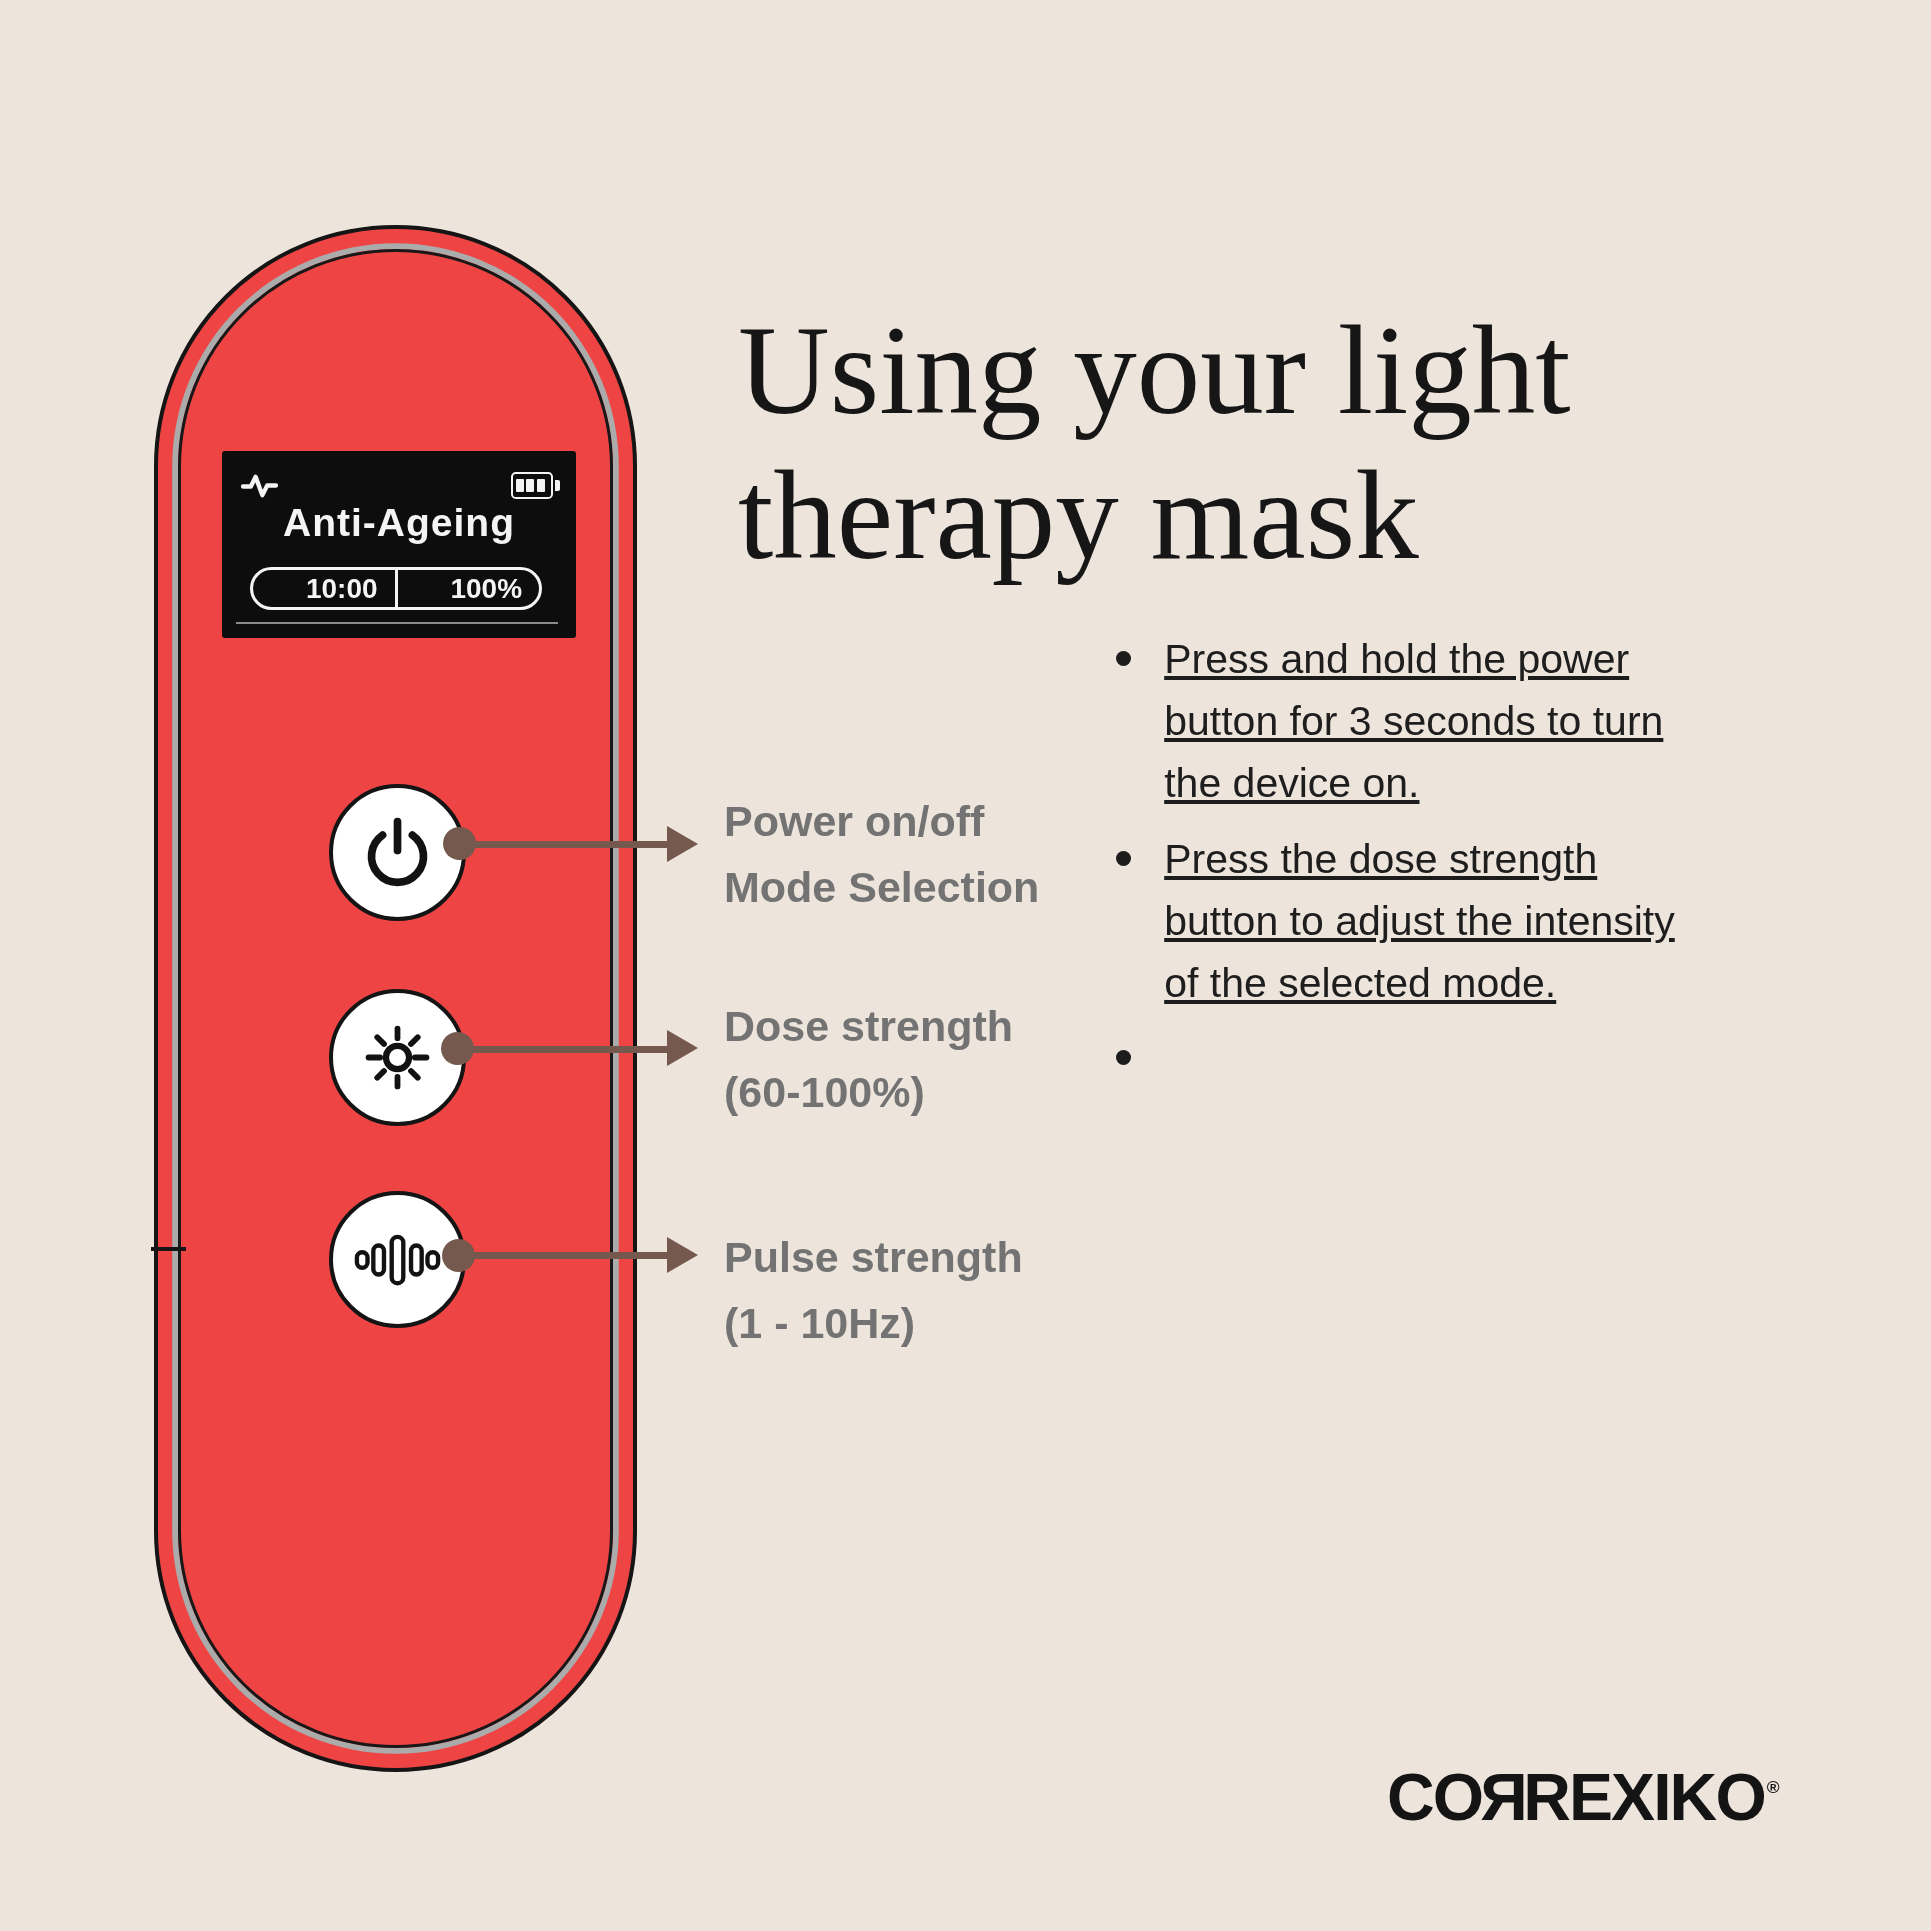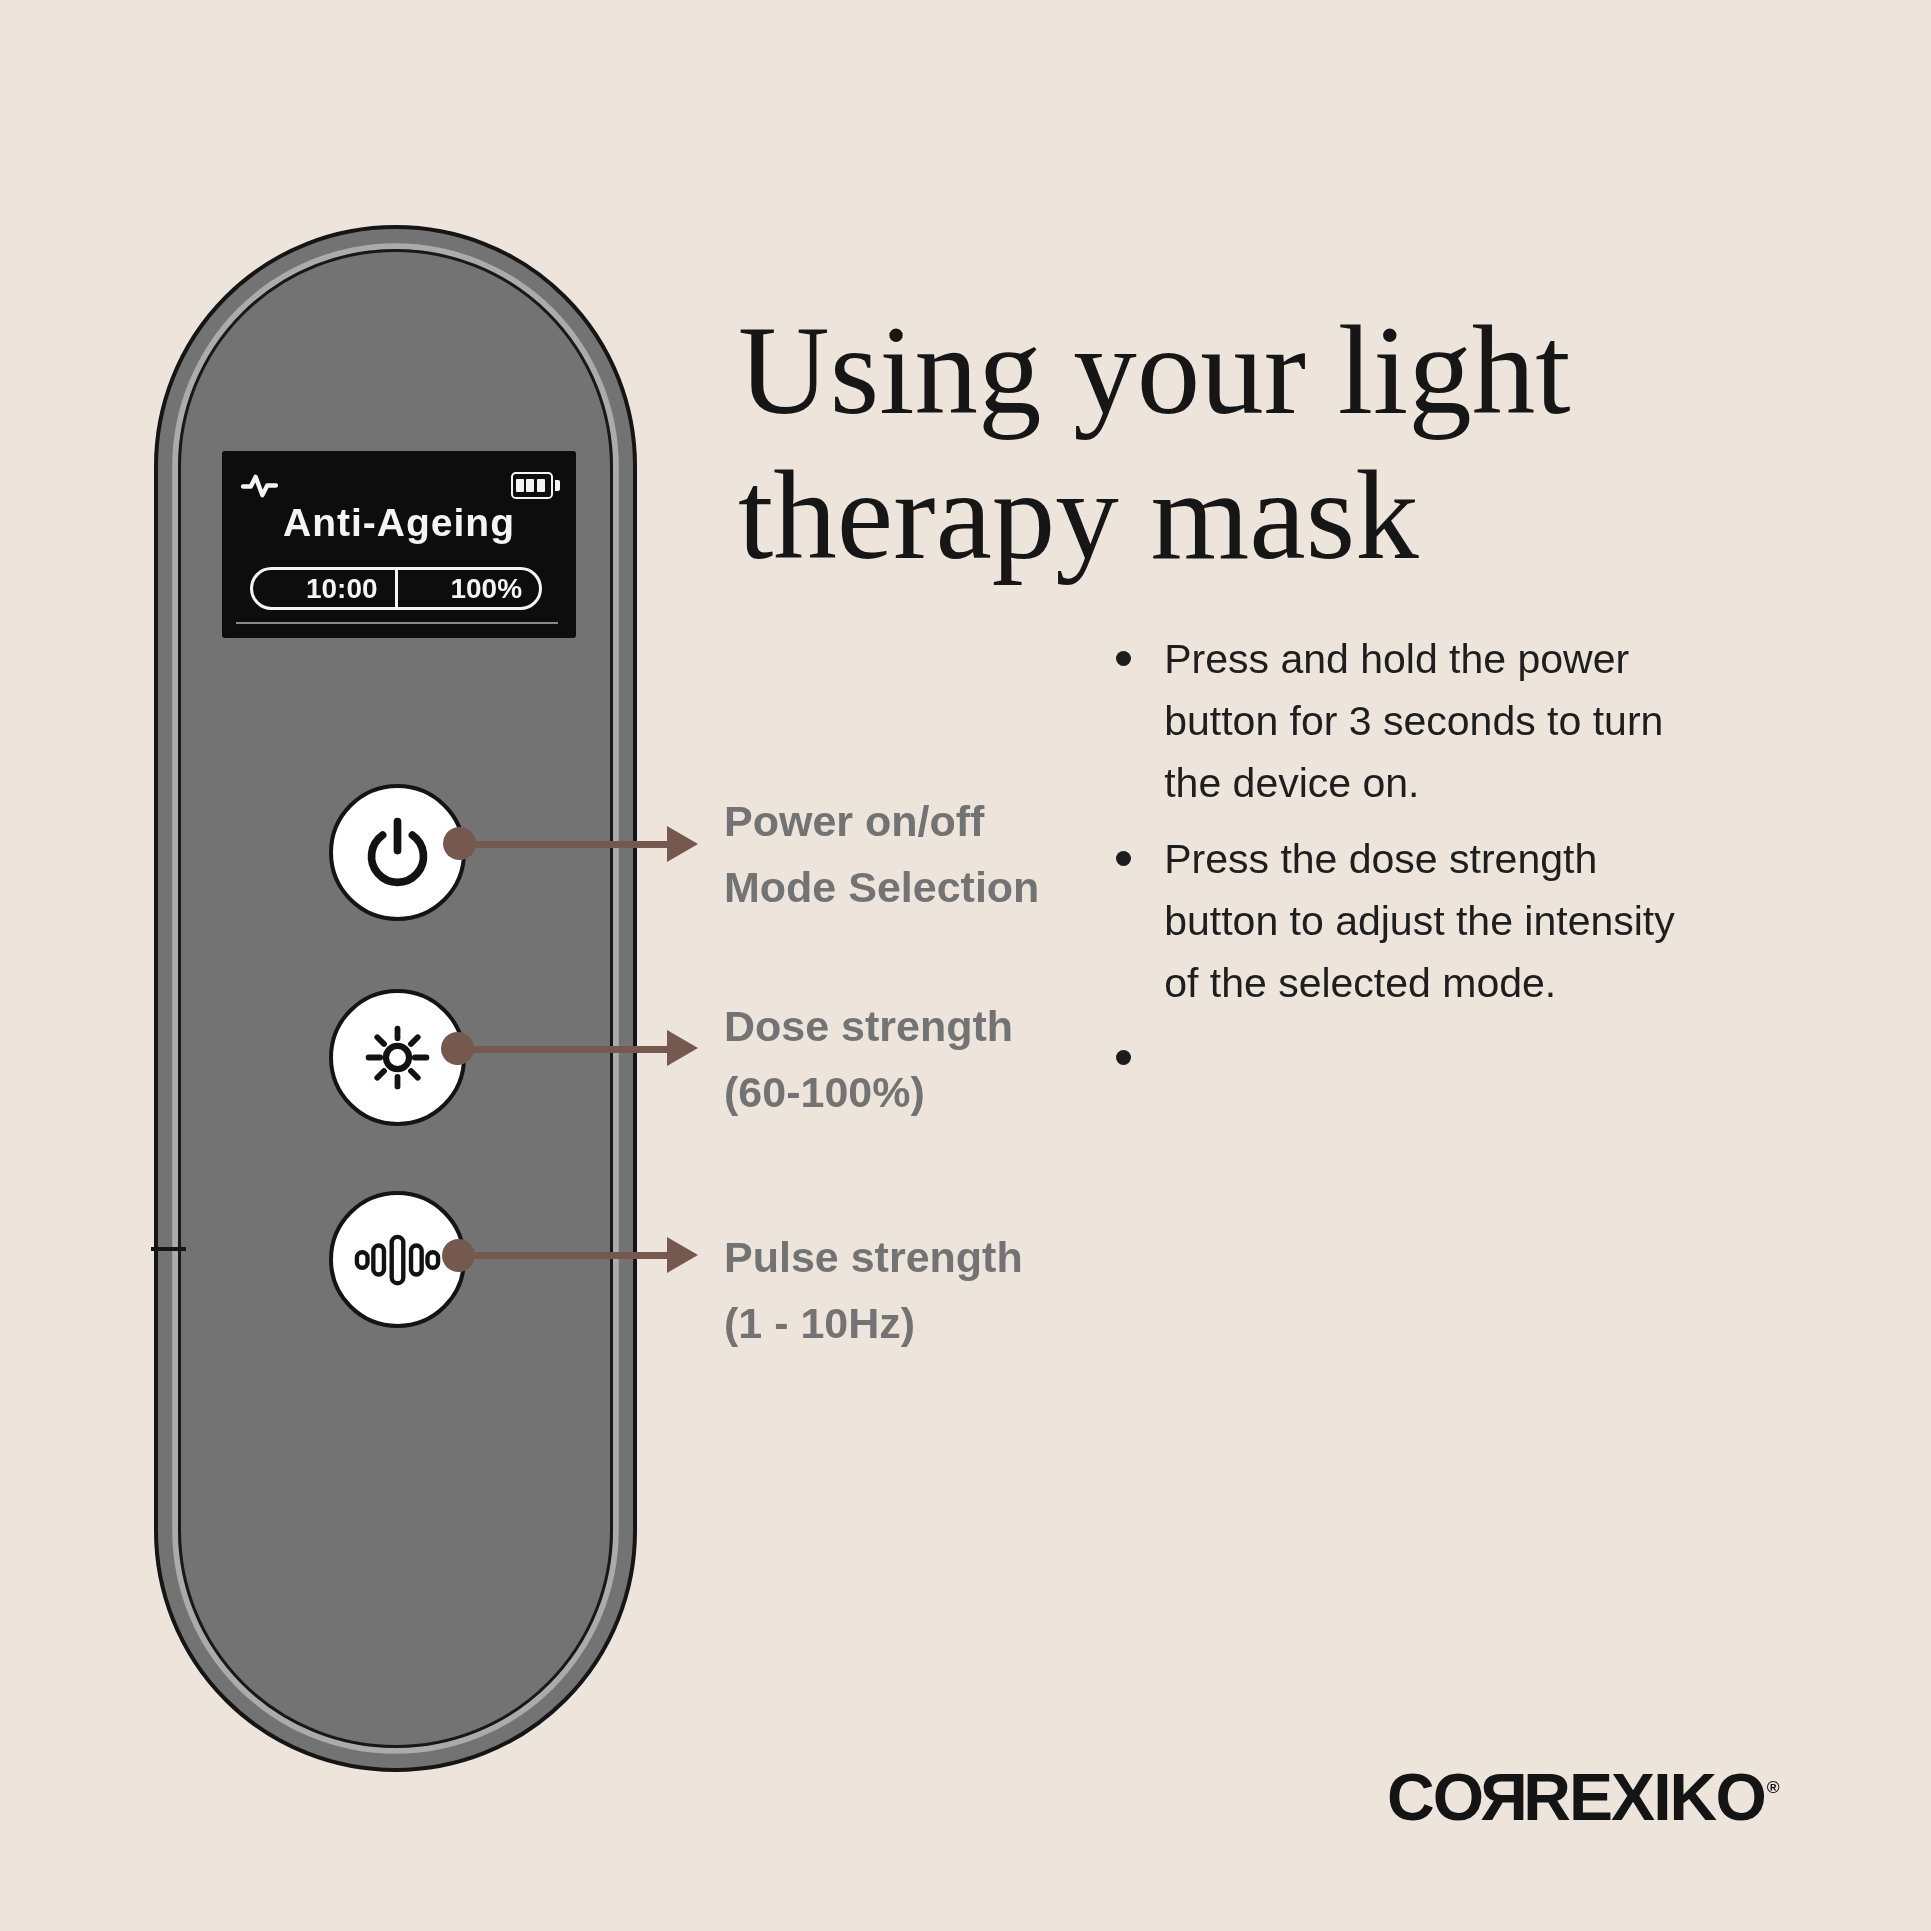--- a/index.html
+++ b/index.html
@@ -5,21 +5,21 @@
   html,body{margin:0;padding:0;}
   body{
     position:relative;width:1931px;height:1931px;overflow:hidden;
     background:#EDE4DC;
     font-family:"Liberation Sans", sans-serif;color:#1C1C1C;
   }
 
   
   .device-outer{
     position:absolute;left:154px;top:225px;width:483px;height:1547px;
-    background:#737373;border:4.8px solid #151515;border-radius:241px;
+    background:#ef4444;border:4.8px solid #151515;border-radius:241px;
     box-sizing:border-box;
   }
   .device-inner{
     position:absolute;left:20px;top:20px;right:20px;bottom:20px;
     border:3.9px solid #181818;border-radius:222px;
     box-shadow:0 0 0 5.8px #ABABAB;
   }
   .device-seam{
     position:absolute;left:-6.8px;top:1018px;width:35px;height:3.9px;background:#151515;
   }
@@ -86,21 +86,21 @@
   .label-pulse{top:1224px;}
 
   
   .title{
     position:absolute;left:722px;top:282px;width:1062px;
     font-family:"Liberation Serif", serif;font-size:127px;line-height:145px;
     color:#161616;white-space:pre-line;
   }
 
   
-  .bullets{position:absolute;left:1110px;top:628px;width:722px;}
+  .bullets{position:absolute;left:1110px;top:628px;width:722px;text-decoration:underline;}
   .bullet{display:flex;margin-bottom:13.5px;}
   .bullet-dot{
     width:15.4px;height:15.4px;border-radius:50%;background:#1C1C1C;
     margin:23px 33px 0 5.8px;flex:none;
   }
   .bullet-text{font-size:41px;line-height:62px;white-space:pre-line;color:#1E1E1E;}
 
   
   .logo{
     position:absolute;left:1387px;top:1759px;

